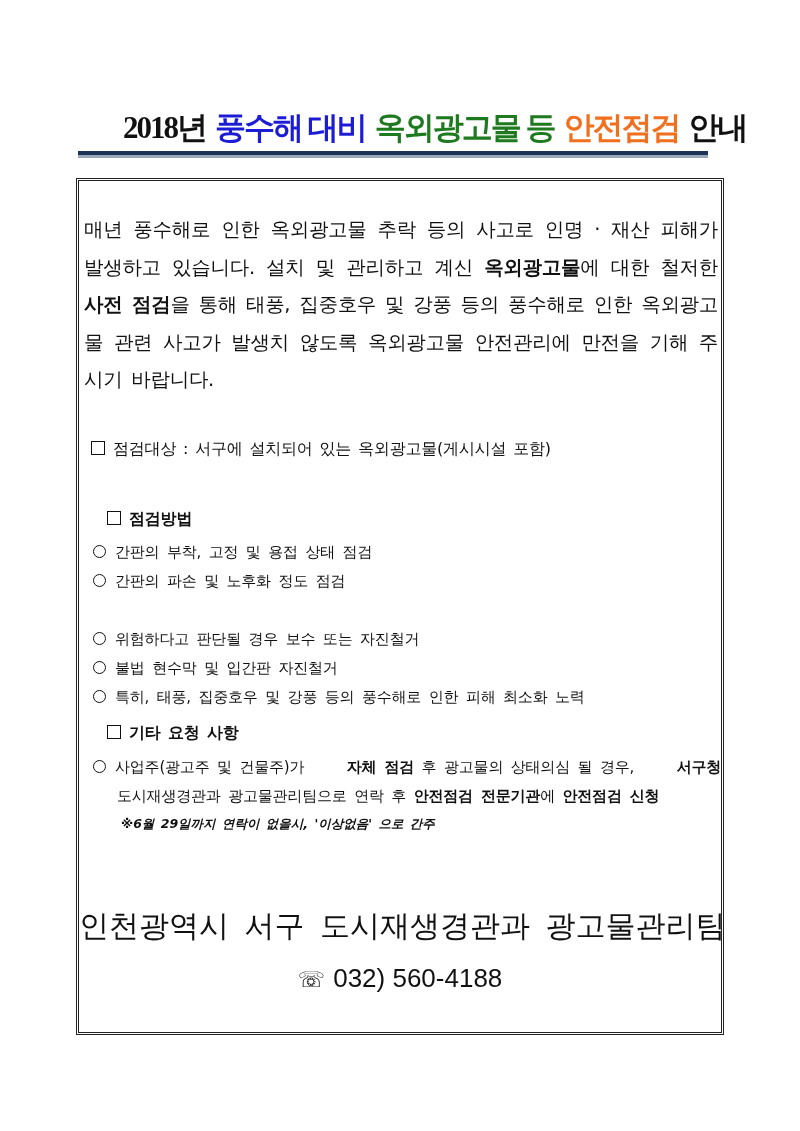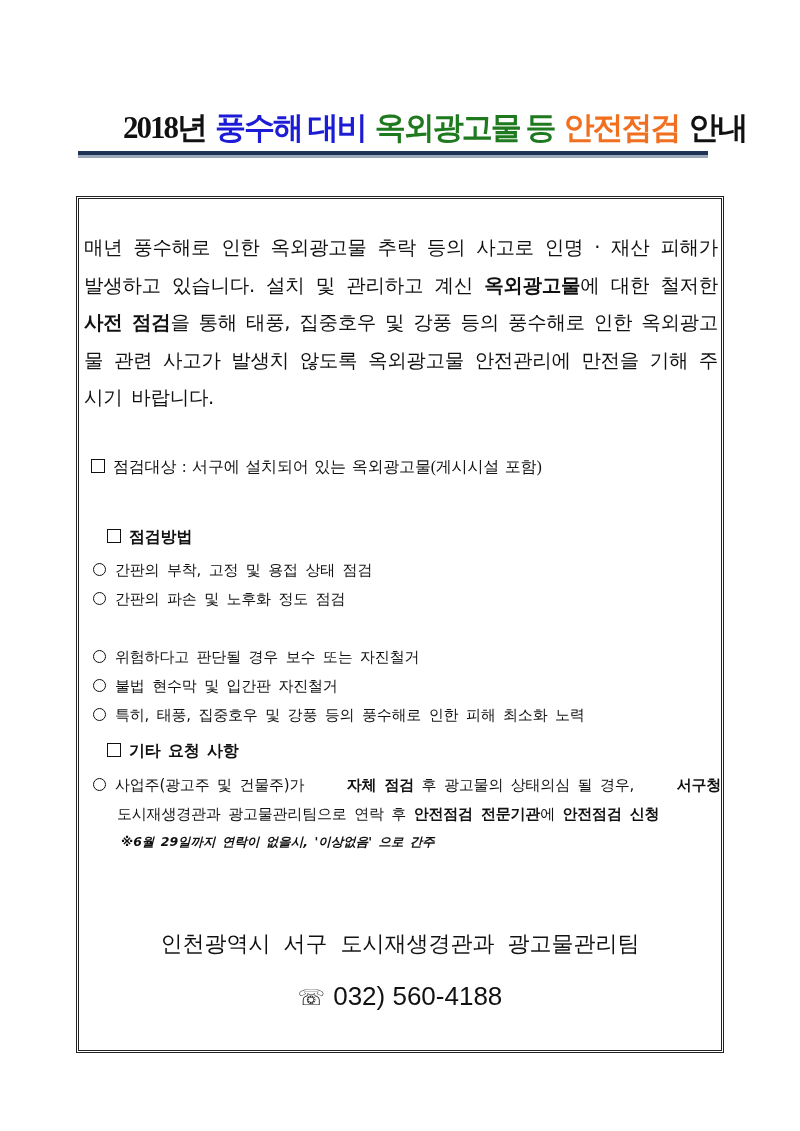--- a/index.html
+++ b/index.html
@@ -43,21 +43,21 @@
     position: absolute;
     left: 78px;
     top: 155px;
     width: 630px;
     height: 3px;
     background: #9aa7b8;
   }
   .box {
     position: absolute;
     left: 76px;
-    top: 196px;
+    top: 178px;
     width: 642px;
     height: 851px;
     border: 3px double #222222;
   }
   .intro {
     position: absolute;
     left: 5px;
     top: 30px;
     width: 634px;
     font-size: 19.5px;
@@ -124,21 +124,21 @@
     line-height: 20px;
     white-space: nowrap;
     word-spacing: 2px;
   }
   .footer-org {
     position: absolute;
     left: 0;
     top: 725px;
     width: 642px;
     text-align: center;
-    font-size: 22px;
+    font-size: 30px;
     line-height: 40px;
     letter-spacing: 0px;
     word-spacing: 6px;
     white-space: nowrap;
   }
   .footer-phone {
     position: absolute;
     left: 0;
     top: 777px;
     width: 642px;
@@ -160,21 +160,21 @@
 <div class="title">
   <span style="color:#111111">2018년</span><span style="color:#1c1cd6">풍수해 대비</span><span style="color:#1f7a1f">옥외광고물 등</span><span style="color:#f07020">안전점검</span><span style="color:#111111">안내</span>
 </div>
 <div class="title-rule"></div>
 <div class="title-rule-under"></div>
 
 <div class="box">
 
   <div class="intro"><span> 매년 풍수해로 인한 옥외광고물 추락 등의 사고로 인명 · 재산 피해가 발생하고 있습니다. 설치 및 관리하고 계신 </span><b>옥외광고물</b><span>에 대한 철저한 </span><b>사전 점검</b><span>을 통해 태풍, 집중호우 및 강풍 등의 풍수해로 인한 옥외광고물 관련 사고가 발생치 않도록 옥외광고물 안전관리에 만전을 기해 주시기 바랍니다.</span></div>
 
-  <div class="section" style="top:256px;font-family:Liberation Serif, serif;">
+  <div class="section" style="top:256px;">
     <span class="sq"></span><span>점검대상</span> <span>:</span> <span>서구에 설치되어 있는 옥외광고물(게시시설 포함)</span>
   </div>
 
 
   <div class="section sec-head" style="top:326px;">
     <span class="sq"></span><span>점검방법</span>
   </div>
 
   <div class="bullet" style="top:359px;"><span class="circ"></span><span>간판의 부착, 고정 및 용접 상태 점검</span></div>
   <div class="bullet" style="top:388px;"><span class="circ"></span><span>간판의 파손 및 노후화 정도 점검</span></div>

